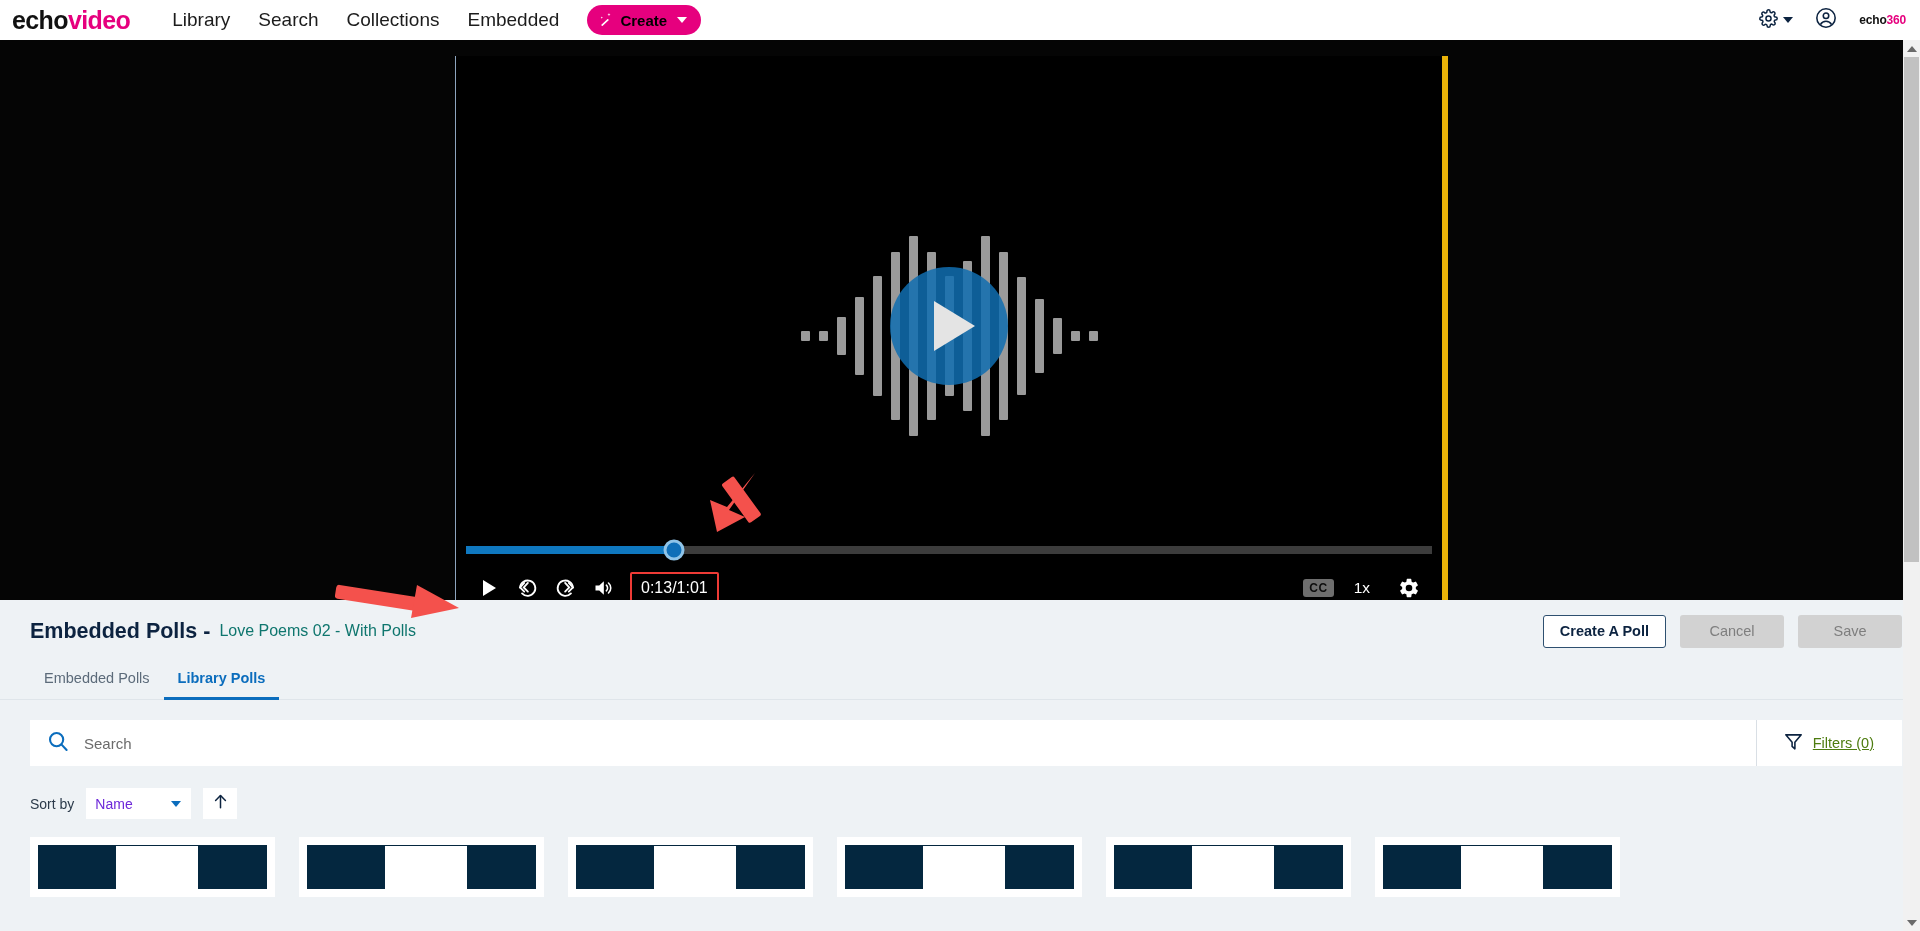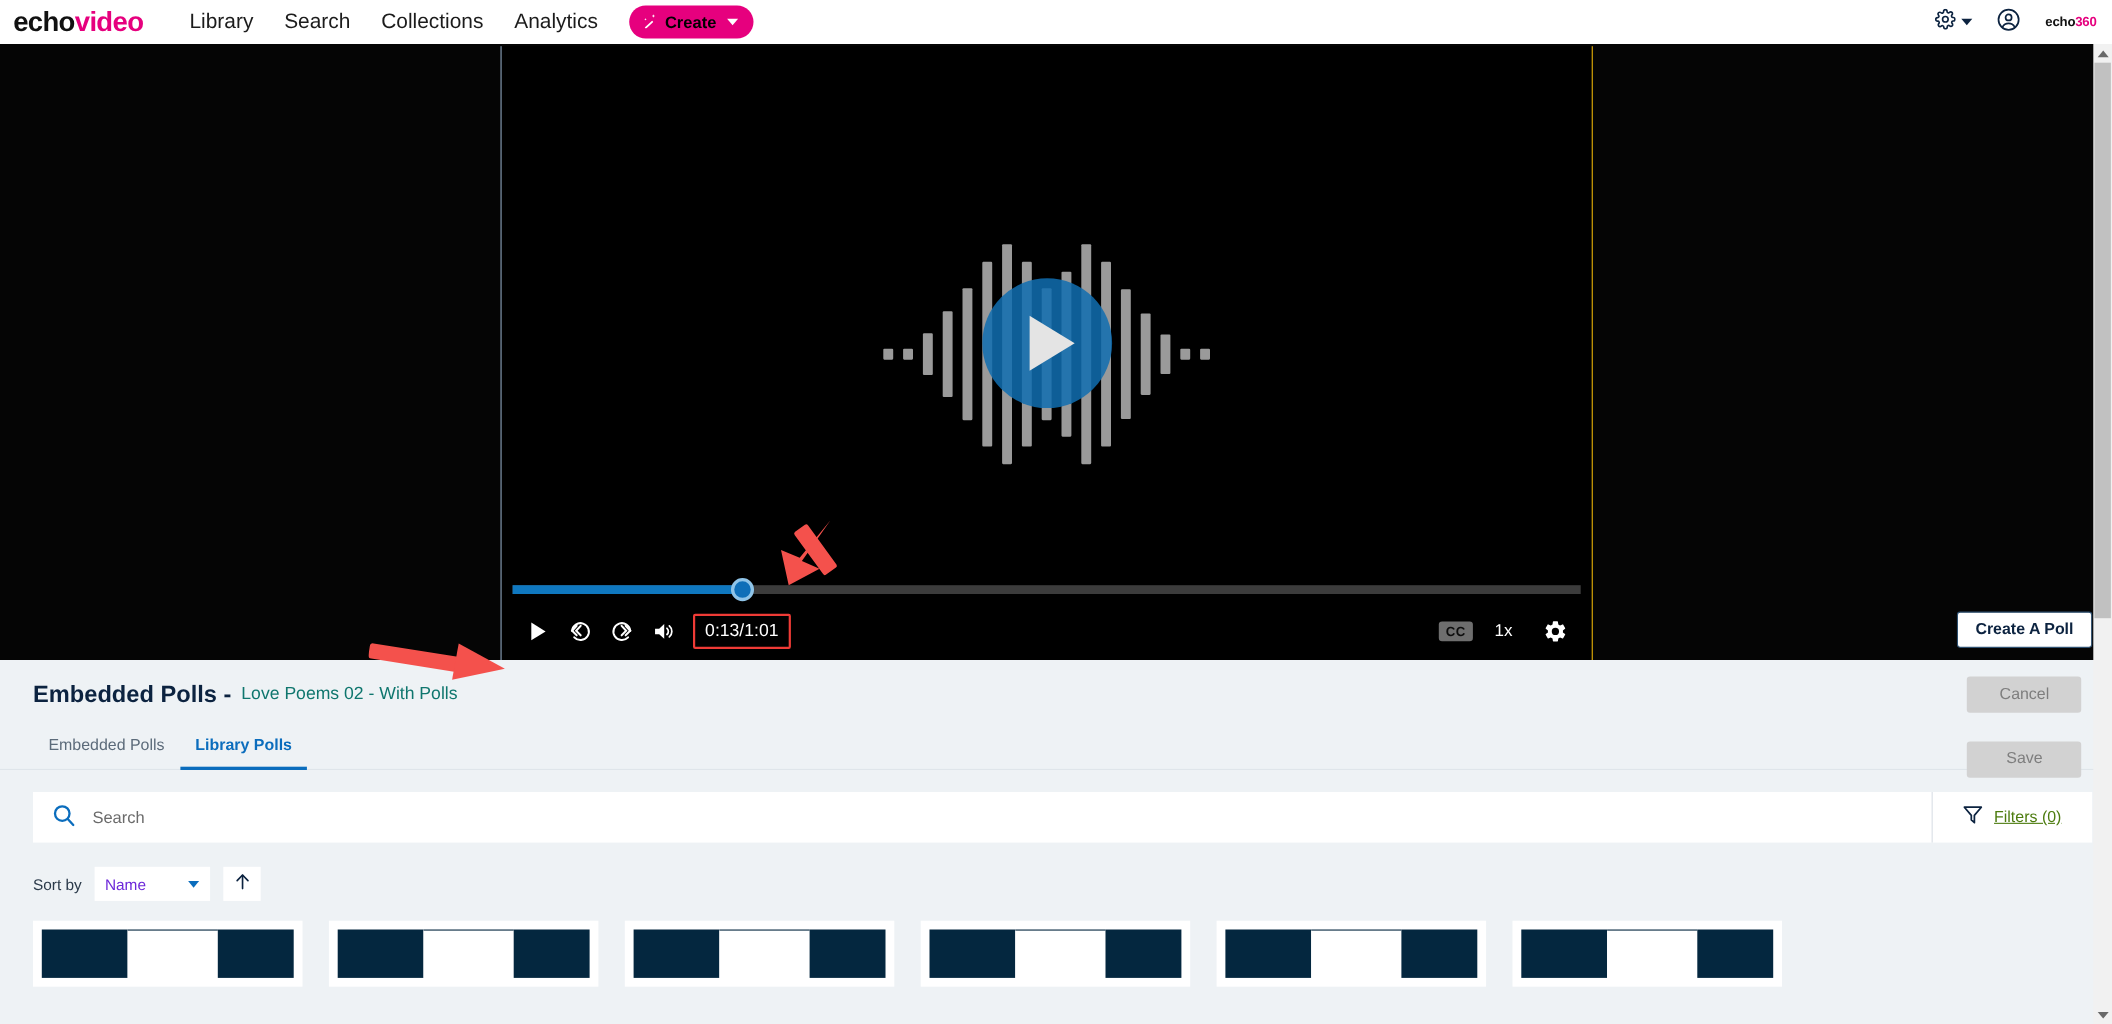--- a/index.html
+++ b/index.html
@@ -66,25 +66,25 @@
   #brand-mark .b1 { color: #111111; }
   #brand-mark .b2 { color: #e6007e; }
 
   
   #player-region {
     position: absolute; top: 40px; left: 0;
     width: 1920px; height: 560px;
     background: #050505;
   }
   #video-stage {
-    position: absolute; top: 2px; left: 455px;
+    position: absolute; top: 16px; left: 455px;
     width: 993px; height: 560px;
     background: #000000;
     border-left: 1px solid #8da4bd;
-    border-right: 1px solid #eab308;
+    border-right: 6px solid #eab308;
   }
   #waveform {
     position: absolute; top: 0; left: 0; right: 0; bottom: 0;
     display: flex; align-items: center; justify-content: center;
     gap: 9px;
   }
   .wbar { width: 9px; background: #9a9a9a; border-radius: 1px; }
   #play-overlay {
     position: absolute;
     left: 50%; top: 270px;
@@ -167,21 +167,21 @@
     width: 1920px; height: 331px;
     background: #eef2f5;
   }
   #panel-head {
     position: relative; height: 62px;
     display: flex; align-items: center;
     padding: 0 18px 0 30px;
   }
   #panel-title { font-size: 21.5px; color: #0c2340; font-weight: 700; white-space: nowrap; }
   #panel-subtitle { font-size: 16px; color: #0f766e; margin-left: 9px; white-space: nowrap; }
-  #head-actions { margin-left: auto; display: flex; align-items: center; gap: 26px; flex-direction: column; }
+  #head-actions { margin-left: auto; display: flex; align-items: center; gap: 14px; }
   .hbtn {
     height: 33px; min-width: 104px; padding: 0 16px;
     font-size: 14.5px; border-radius: 3px;
     display: flex; align-items: center; justify-content: center;
     cursor: pointer; white-space: nowrap;
     font-family: "Liberation Sans", sans-serif;
   }
   .hbtn.outline { background: #ffffff; border: 1.5px solid #2e5070; color: #0c2340; font-weight: 700; }
   .hbtn.disabled { background: #d2d2d2; border: none; color: #7e7e7e; cursor: default; }
 
@@ -306,21 +306,21 @@
 <div id="topnav">
   <div id="logo">
     <span class="echo">echo</span>
       <span class="video">video</span>
   </div>
 
   <div id="navlinks">
     <div class="navlink">Library</div>
     <div class="navlink">Search</div>
     <div class="navlink">Collections</div>
-    <div class="navlink">Analytics</div>
+    <div class="navlink">Embedded</div>
   </div>
 
   <button id="create-btn">
     <span class="wand">
       <svg width="14" height="14" viewBox="0 0 16 16" fill="#ffffff">
         <path d="M11.4 1.2l.5 1.3 1.3.5-1.3.5-.5 1.3-.5-1.3L9.6 3l1.3-.5z"></path>
         <path d="M3.2 5.1l.35.95.95.35-.95.35-.35.95-.35-.95-.95-.35.95-.35z"></path>
         <rect x="1.6" y="11.1" width="10.5" height="1.9" rx="0.5" transform="rotate(-42 6.8 12)"></rect>
       </svg>
     </span>

